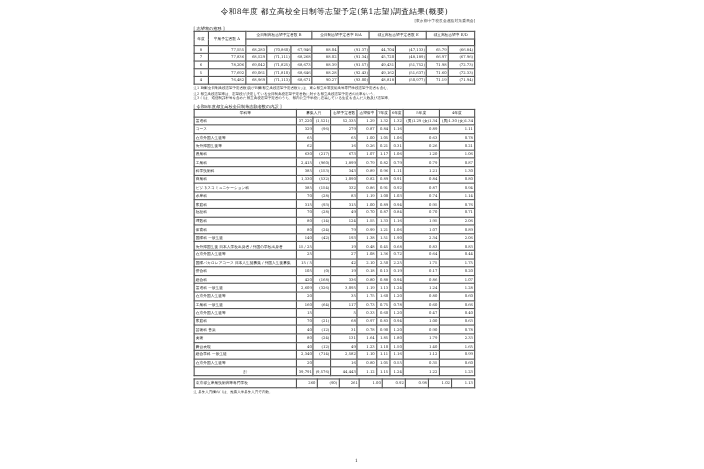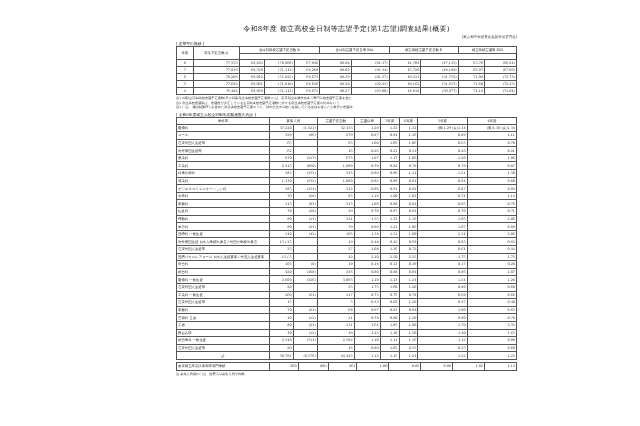--- a/index.html
+++ b/index.html
@@ -1,17 +1,17 @@
 <!DOCTYPE html>
 <html><head>
 <meta charset="utf-8">
 <style>
   html,body{margin:0;padding:0;background:#fff;}
   body{width:640px;height:426px;position:relative;overflow:hidden;font-family:"DejaVu Serif",serif;color:#222;}
-  .doc{position:absolute;left:176px;top:18px;width:341px;}
+  .doc{position:absolute;left:176px;top:0;width:256px;}
   .title{text-align:center;font-size:7px;margin-top:6px;letter-spacing:0.3px;}
   .org{text-align:right;font-size:3.5px;margin-top:1px;color:#444;}
   .sect{font-size:3.8px;margin-top:2px;}
   table{border-collapse:collapse;width:100%;font-size:3.4px;}
   td,th{border:0.5px solid #555;padding:0 1px;height:6px;font-weight:normal;}
   .num{text-align:right;}
   .c{text-align:center;}
   .thick{border:1px solid #222;}
   .notes{font-size:3.2px;color:#333;margin-top:1px;line-height:4.5px;}
   .pageno{position:absolute;left:0;width:296px;top:416px;text-align:center;font-size:4px;}

